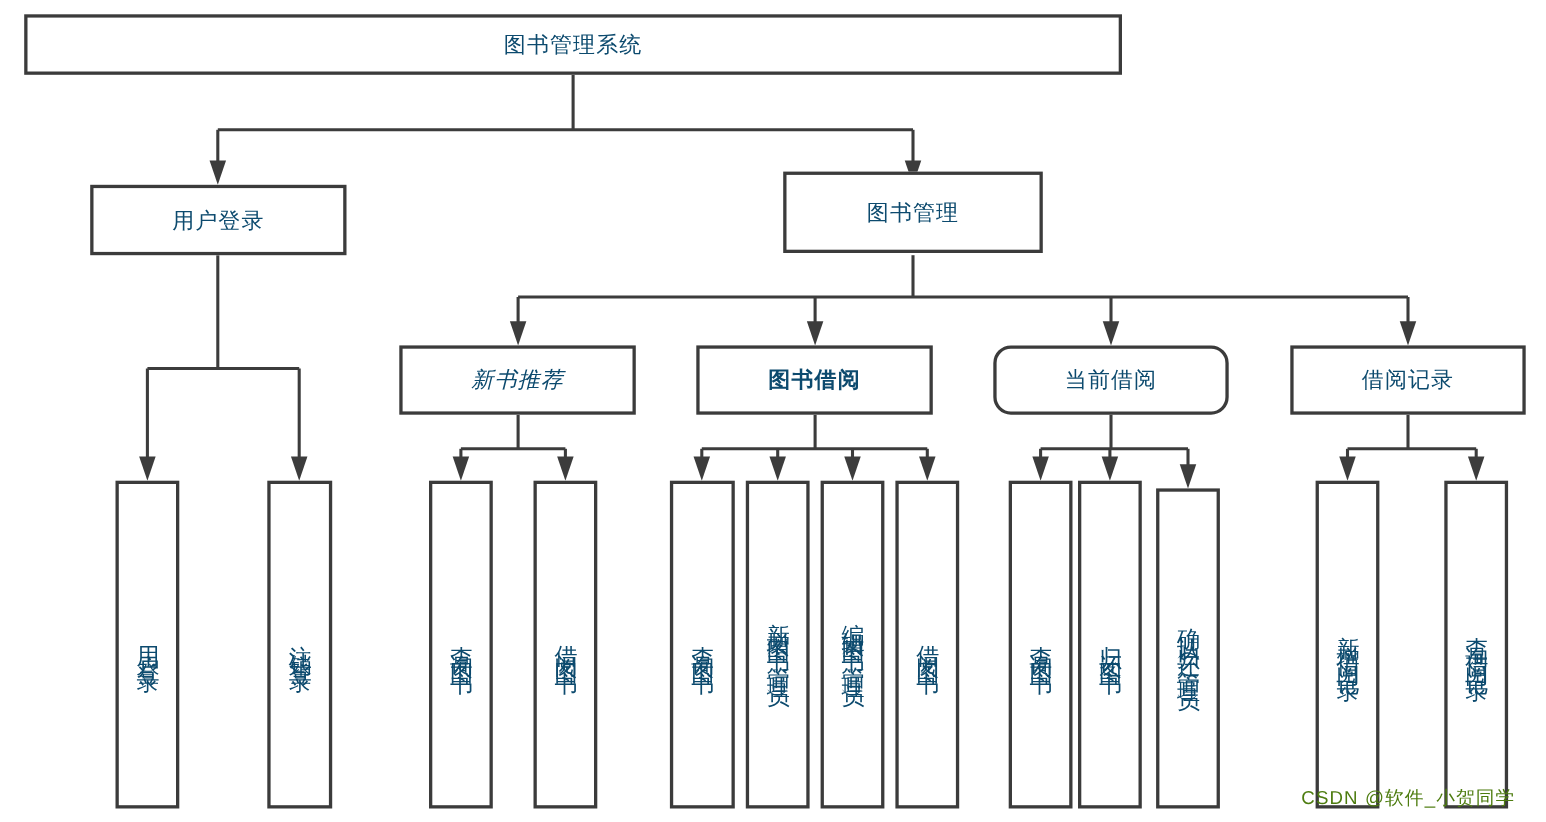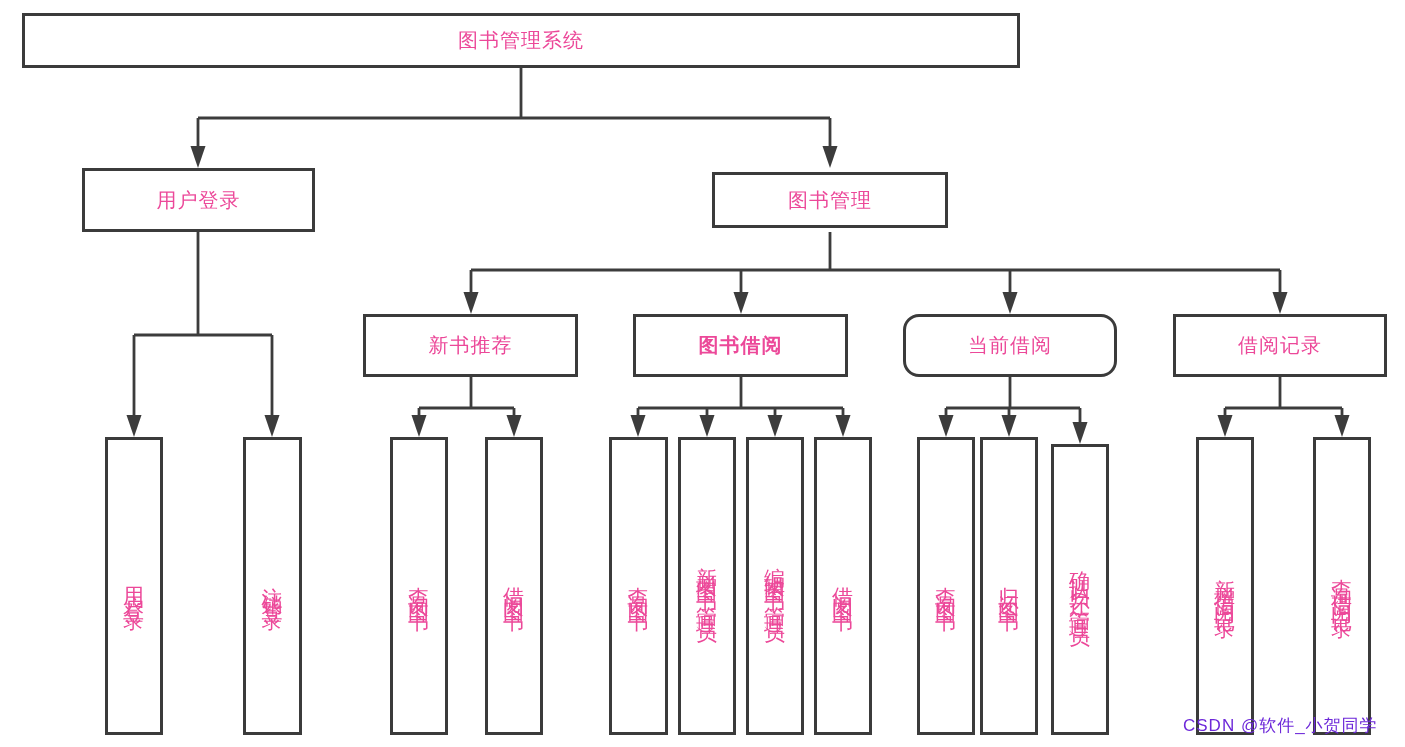--- a/index.html
+++ b/index.html
@@ -19,41 +19,41 @@
   #wires line { stroke: #3c3c3c; stroke-width: 2.8; }
   #wires polygon { fill: #3c3c3c; }
   .node {
     position: absolute;
     background: #ffffff;
     border: 3px solid #3b3b3b;
     box-sizing: border-box;
     display: flex;
     align-items: center;
     justify-content: center;
-    color: #ec4899;
+    color: #0c4a6e;
   }
   .node.h .label {
     font-size: 20px;
     letter-spacing: 1px;
     white-space: nowrap;
   }
   .node.v .label {
     writing-mode: vertical-rl;
     text-orientation: mixed;
     font-size: 21px;
     letter-spacing: 8px;
     line-height: 1;
   }
   #watermark {
     position: absolute;
     left: 1183px;
     top: 714px;
     font-size: 17px;
     letter-spacing: 1px;
-    color: #6d28d9;
+    color: #4d7c0f;
     white-space: nowrap;
     z-index: 5;
   }
 </style>
 </head>
 <body>
 
 <div id="stage">
 
   <svg id="wires" viewBox="0 0 1405 747" xmlns="http://www.w3.org/2000/svg">
@@ -132,25 +132,25 @@
     </g>
   </svg>
 
   <div class="node h" style="left:22px; top:13px; width:998px; height:55px;">
     <span class="label">图书管理系统</span>
   </div>
 
   <div class="node h" style="left:82px; top:168px; width:233px; height:64px;">
     <span class="label">用户登录</span>
   </div>
-  <div class="node h" style="left:712px; top:172px; width:236px; height:56px;">
+  <div class="node h" style="left:712px; top:156px; width:236px; height:74px;">
     <span class="label">图书管理</span>
   </div>
 
-  <div class="node h" style="left:363px; top:314px; width:215px; height:63px;">
+  <div class="node h" style="left:363px; top:314px; width:215px; height:63px;font-style:italic;">
     <span class="label">新书推荐</span>
   </div>
   <div class="node h" style="left:633px; top:314px; width:215px; height:63px;font-weight:bold;">
     <span class="label">图书借阅</span>
   </div>
   <div class="node h" style="left:903px; top:314px; width:214px; height:63px;border-radius:16px;">
     <span class="label">当前借阅</span>
   </div>
   <div class="node h" style="left:1173px; top:314px; width:214px; height:63px;">
     <span class="label">借阅记录</span>

